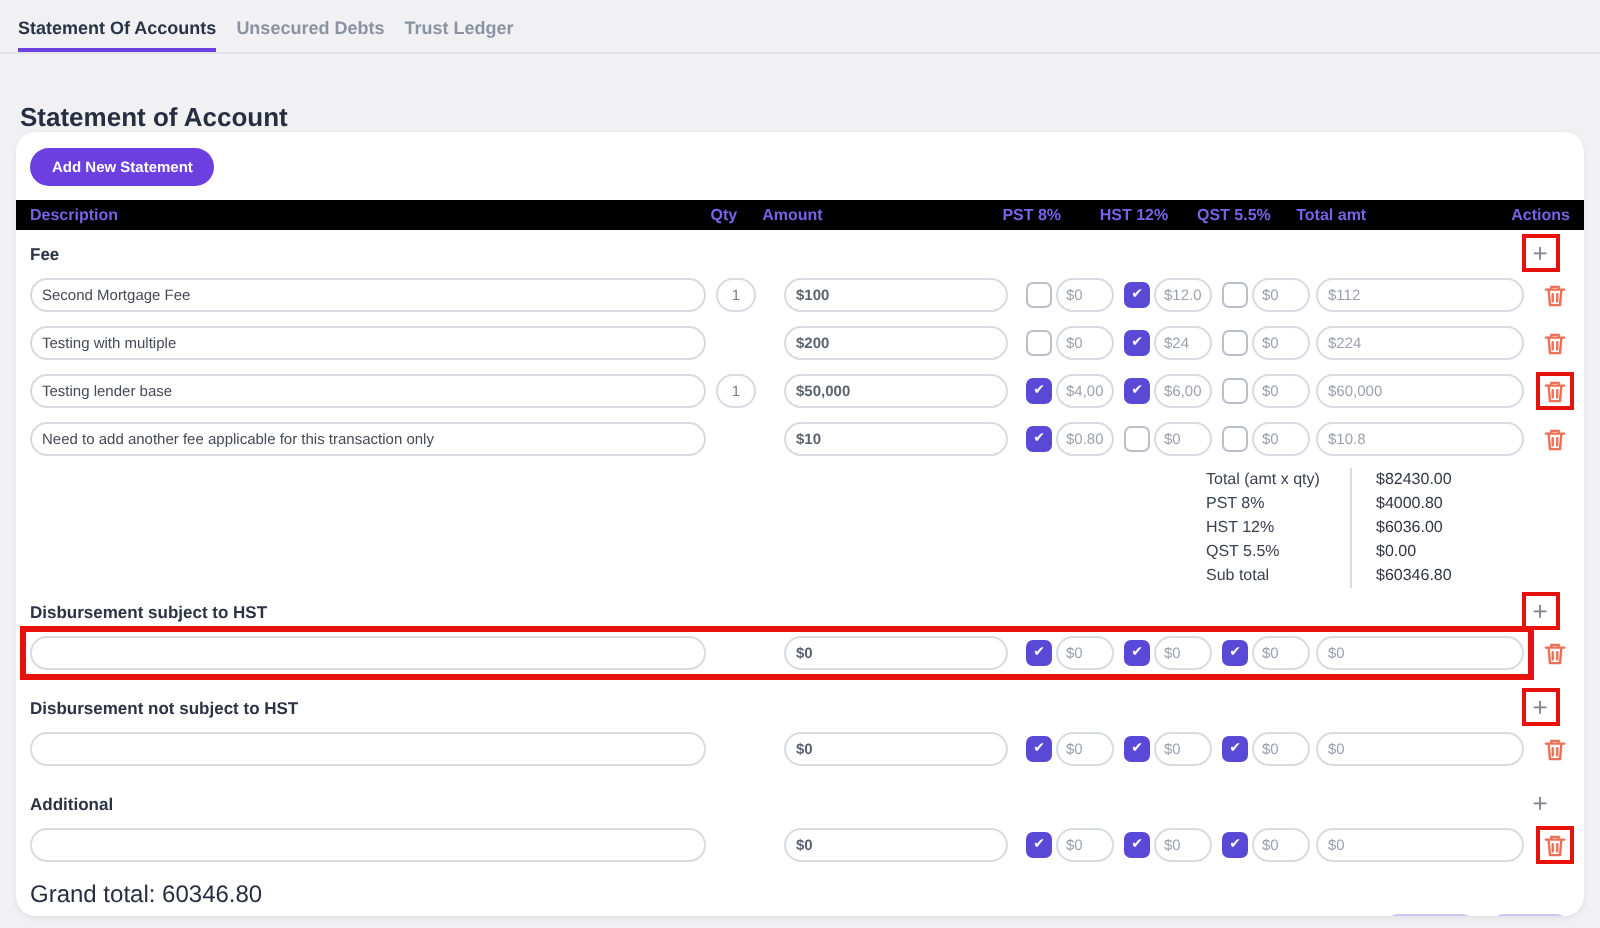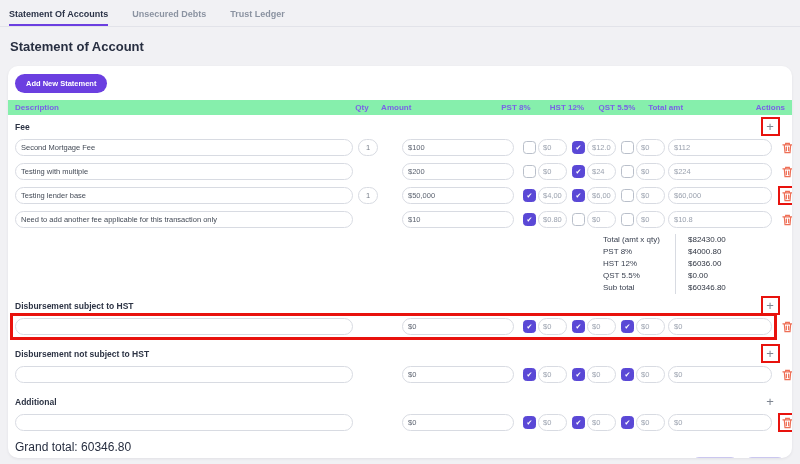--- a/index.html
+++ b/index.html
@@ -3,49 +3,49 @@
 <meta charset="utf-8">
 <style>
   * { box-sizing: border-box; }
   html,body { margin:0; padding:0; }
   body {
     width:800px; height:464px; overflow:hidden; position:relative;
     background:#f1f1f4; color:#2c3344;
     font-family:"Liberation Sans", sans-serif;
   }
   
-  .tabbar { display:flex; gap:24px; padding:9px 0 0 9px; border-bottom:1px solid #e2e3e9; height:27px; }
+  .tabbar { display:flex; gap:10px; padding:9px 0 0 9px; border-bottom:1px solid #e2e3e9; height:27px; }
   .tab { font-size:9px; font-weight:700; color:#8b93a1; padding-bottom:6px; cursor:pointer; }
   .tab.active { color:#2b3347; border-bottom:2px solid #6b3fe0; }
-  .h1 { font-size:13px; font-weight:700; color:#272e40; margin:12px 0 0 10px; }
+  .h1 { font-size:13px; font-weight:700; color:#272e40; margin:24px 0 0 10px; }
   
   .card { position:absolute; left:8px; right:8px; top:66px; bottom:6px; background:#fff;
           border-radius:10px; box-shadow:0 1px 3px rgba(20,20,40,.07); padding:8px 0 4px; overflow:hidden; }
   .toolbar { display:flex; justify-content:space-between; align-items:center; margin:0 7px 7px; }
   .btn-primary { background:#6b3fe0; color:#fff; font-size:7.5px; font-weight:700; border:none;
                  border-radius:12px; padding:5px 11px; font-family:inherit; cursor:pointer; }
   
-  .thead { display:flex; align-items:center; background:#86efac; height:15px; padding:0 7px;
+  .thead { display:flex; align-items:center; background:#000000; height:15px; padding:0 7px;
            font-size:8px; font-weight:700; color:#7a61e6; }
   .th-desc{width:338px}.th-qty{width:20px;margin-left:5px}.th-amt{width:112px;margin-left:6px}
   .th-pst{width:44px;margin-left:9px}.th-hst{width:44px;margin-left:5px}.th-qst{width:44px;margin-left:5px}
   .th-total{width:104px;margin-left:6px}.th-actions{margin-left:auto;width:34px;text-align:right}
   
   .sechead { display:flex; align-items:center; justify-content:space-between; margin:2px 7px 2px; height:19px; }
   .sechead.gap { margin-top:8px; }
   .seclabel { font-size:8.5px; font-weight:700; color:#2c3344; }
   .trow { display:flex; align-items:center; margin:0 7px 5px; }
   .rowmain { display:flex; align-items:center; flex:1; }
   .rowmain.hl { outline:3px solid #e8120d; outline-offset:2px; }
   .in { height:17px; border:1px solid #d8dbe2; border-radius:9px; background:#fff; font-size:7.5px;
         color:#9aa1ae; padding:0 5px; font-family:inherit; outline:none; }
   .in.desc { width:338px; color:#434a56; }
   .in.qty { width:20px; margin-left:5px; text-align:center; padding:0 2px; color:#767d89; }
   .qtyspace { width:20px; margin-left:5px; flex:none; }
-  .in.amt { width:112px; margin-left:24px; color:#5c6370; }
+  .in.amt { width:112px; margin-left:14px; color:#5c6370;font-weight:bold; }
   .cb { width:13px; height:13px; border:1px solid #b9bfca; border-radius:3.5px; background:#fff;
         display:flex; align-items:center; justify-content:center; flex:none; cursor:pointer; }
   .cb.on { background:#5a48d6; border-color:#5a48d6; }
   .cb.on::after { content:"\2714"; color:#fff; font-size:7px; line-height:1; }
   .ml9{margin-left:9px}.ml5{margin-left:5px}
   .in.tax { width:29px; margin-left:2px; padding:0 4px; }
   .in.total { width:104px; margin-left:3px; }
   .rowactions { width:30px; display:flex; justify-content:center; align-items:center; margin-left:auto; flex:none; }
   .icon-wrap { width:19px; height:19px; display:flex; align-items:center; justify-content:center; cursor:pointer; }
   .icon-wrap.rb { border:2.5px solid #e8120d; }

